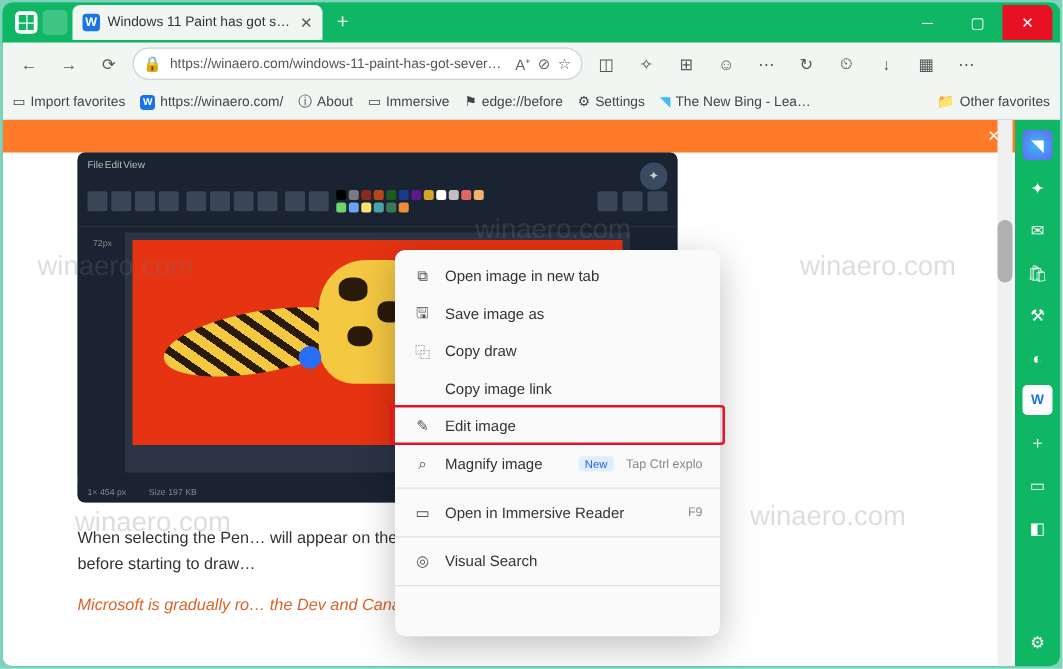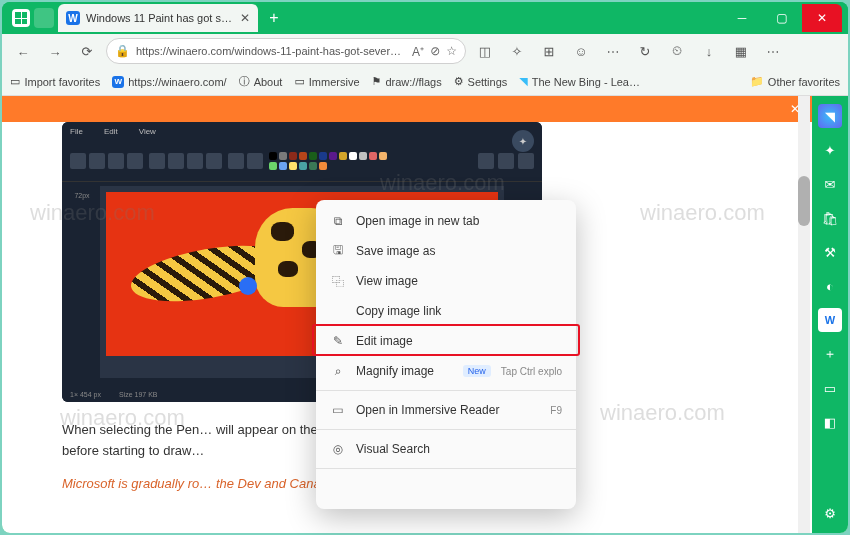--- a/index.html
+++ b/index.html
@@ -28,21 +28,21 @@
   .bm { display:flex; align-items:center; gap:4px; cursor:pointer; }
   .bm-icon { font-size:11px; }
   .bm-sep { flex:1; }
   .content-area { position:relative; height:calc(100% - 94px); background:#fff; display:flex; }
   .page { flex:1; overflow:hidden; }
   .banner { height:26px; background:#ff7a29; color:#fff; font-size:12px; display:flex; align-items:center; justify-content:center; position:relative; }
   .banner a { color:#fff; text-decoration:underline; }
   .banner-close { position:absolute; right:12px; cursor:pointer; font-size:12px; }
   .article { padding:0 60px 0 60px; position:relative; }
   .paint-shot { width:480px; height:280px; background:#1a2332; border-radius:6px; margin:0 0 0 0; position:relative; overflow:hidden; }
-  .paint-menu { height:18px; background:#1a2332; display:flex; align-items:center; gap:21px; padding:0 8px; font-size:8px; color:#bbb; }
+  .paint-menu { height:18px; background:#1a2332; display:flex; align-items:center; gap:1px; padding:0 8px; font-size:8px; color:#bbb; }
   .paint-tools { height:42px; background:#1a2332; border-bottom:1px solid #333; display:flex; align-items:center; padding:0 8px; gap:6px; }
   .tool-group { display:flex; gap:3px; }
   .tool { width:16px; height:16px; background:#3a4556; border-radius:2px; }
   .palette { display:flex; flex-wrap:wrap; width:120px; gap:2px; }
   .pc { width:8px; height:8px; border-radius:2px; }
   .paint-right { display:flex; gap:4px; margin-left:auto; }
   .canvas-wrap { position:relative; height:200px; background:#1a2332; padding:6px 40px; }
   .rulers { position:absolute; inset:4px 38px; background:#2a3445; }
   .canvas { position:absolute; top:10px; left:44px; right:44px; bottom:26px; background:#e63312; }
   .giraffe { position:absolute; inset:0; }
@@ -139,21 +139,21 @@
     <div class="bm">
         <span class="bm-icon">ⓘ</span>
         <span>About</span>
       </div>
     <div class="bm">
         <span class="bm-icon">▭</span>
         <span>Immersive</span>
       </div>
     <div class="bm">
         <span class="bm-icon">⚑</span>
-        <span>draw://flags</span>
+        <span>edge://before</span>
       </div>
     <div class="bm">
         <span class="bm-icon">⚙</span>
         <span>Settings</span>
       </div>
     <div class="bm">
         <span class="bm-icon" style="color:#38bdf8">◥</span>
         <span>The New Bing - Lea…</span>
       </div>
     <div class="bm-sep"></div>
@@ -269,21 +269,21 @@
     <div class="ctx-item">
       <span class="ctx-icon">⧉</span>
       <span class="ctx-label">Open image in new tab</span>
     </div>
     <div class="ctx-item">
       <span class="ctx-icon">🖫</span>
       <span class="ctx-label">Save image as</span>
     </div>
     <div class="ctx-item">
       <span class="ctx-icon">⿻</span>
-      <span class="ctx-label">View image</span>
+      <span class="ctx-label">Copy draw</span>
     </div>
     <div class="ctx-item">
       <span class="ctx-icon"></span>
       <span class="ctx-label">Copy image link</span>
     </div>
     <div class="ctx-item">
       <span class="ctx-icon">✎</span>
       <span class="ctx-label">Edit image</span>
     </div>
     <div class="ctx-item">

